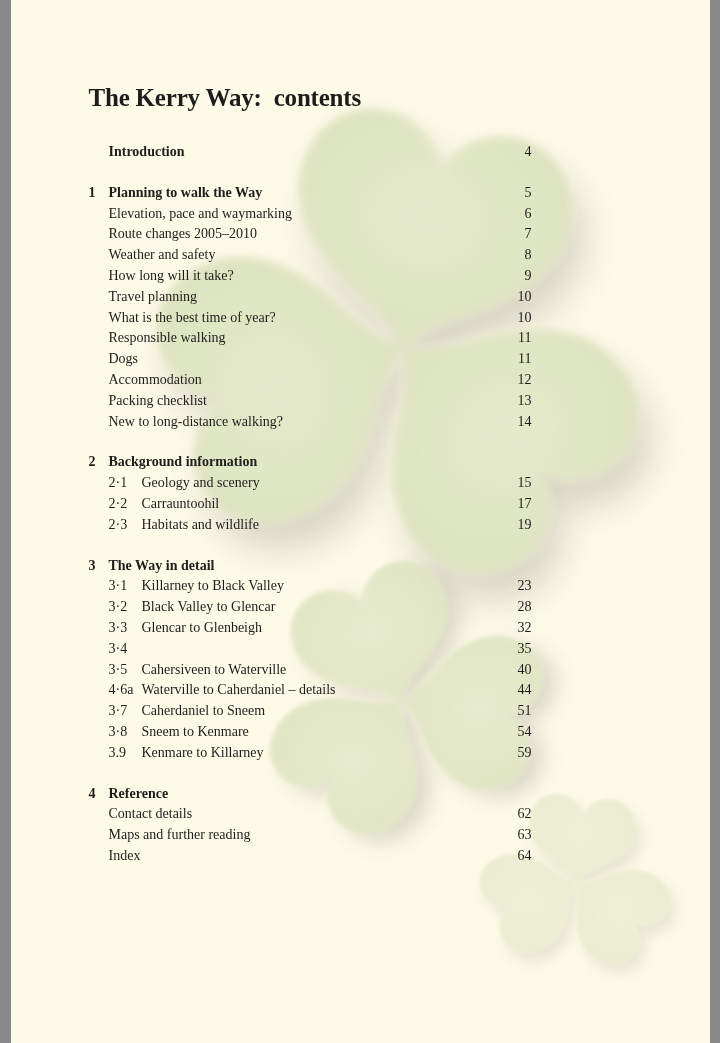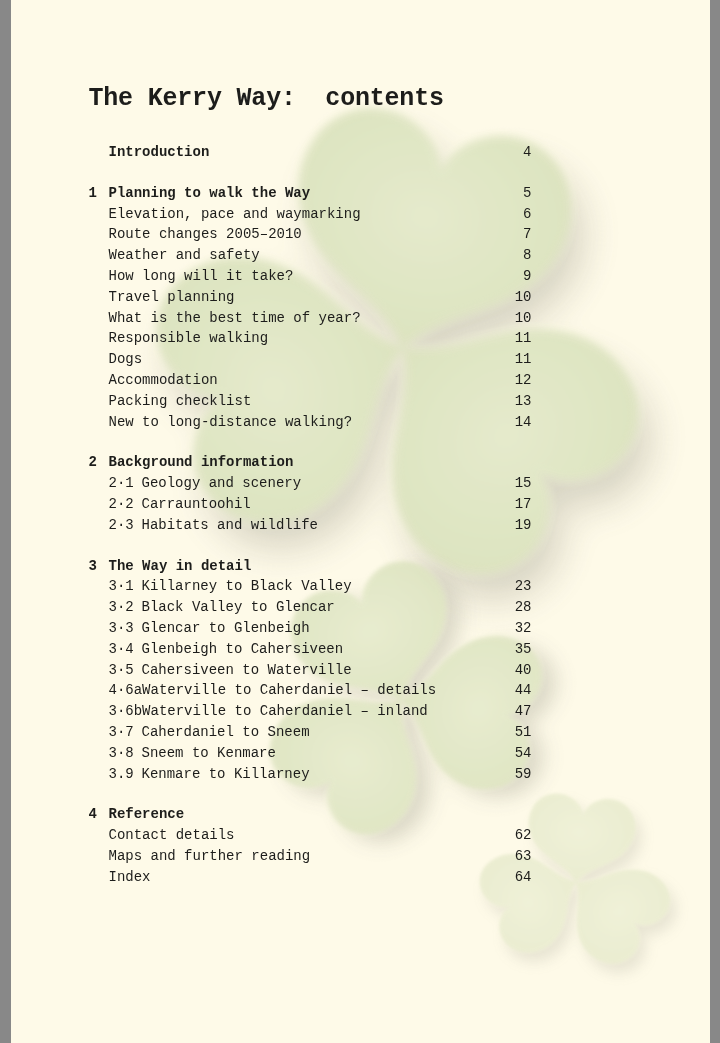--- a/index.html
+++ b/index.html
@@ -4,21 +4,21 @@
 <style>
   :root { --bg:#fefae8; --fg:#1d1d1b; }
   * { box-sizing: border-box; }
   body { margin:0; background:#888; }
   .sheet {
     position: relative;
     width: 699px; height: 1043px;
     margin: 0 auto;
     background: var(--bg);
     overflow: hidden;
-    font-family: Liberation Mono, monospace;
+    font-family: Liberation Serif, serif;
     color: var(--fg);
   }
   svg.bg { position:absolute; left:0; top:0; }
   .title {
     position:absolute; left:78px; top:84px; margin:0;
     font-size:25px; font-weight:700; letter-spacing:-0.2px;
     white-space:pre; z-index:2;
   }
   .toc {
     position:absolute; left:78px; right:178px; top:142px; z-index:2;
@@ -156,39 +156,33 @@
         <span class="label">Black Valley to Glencar</span>
         <span class="pg">28</span>
       </div>
       <div class="row subitem">
         <span class="num">3·3</span>
         <span class="label">Glencar to Glenbeigh</span>
         <span class="pg">32</span>
       </div>
       <div class="row subitem">
         <span class="num">3·4</span>
-        <span class="label">Glenbeigh to Cahersiveen</span>
         <span class="pg">35</span>
       </div>
       <div class="row subitem">
         <span class="num">3·5</span>
         <span class="label">Cahersiveen to Waterville</span>
         <span class="pg">40</span>
       </div>
       <div class="row subitem">
         <span class="num">4·6a</span>
         <span class="label">Waterville to Caherdaniel – details</span>
         <span class="pg">44</span>
       </div>
       <div class="row subitem">
-        <span class="num">3·6b</span>
-        <span class="label">Waterville to Caherdaniel – inland</span>
-        <span class="pg">47</span>
-      </div>
-      <div class="row subitem">
         <span class="num">3·7</span>
         <span class="label">Caherdaniel to Sneem</span>
         <span class="pg">51</span>
       </div>
       <div class="row subitem">
         <span class="num">3·8</span>
         <span class="label">Sneem to Kenmare</span>
         <span class="pg">54</span>
       </div>
       <div class="row subitem">

